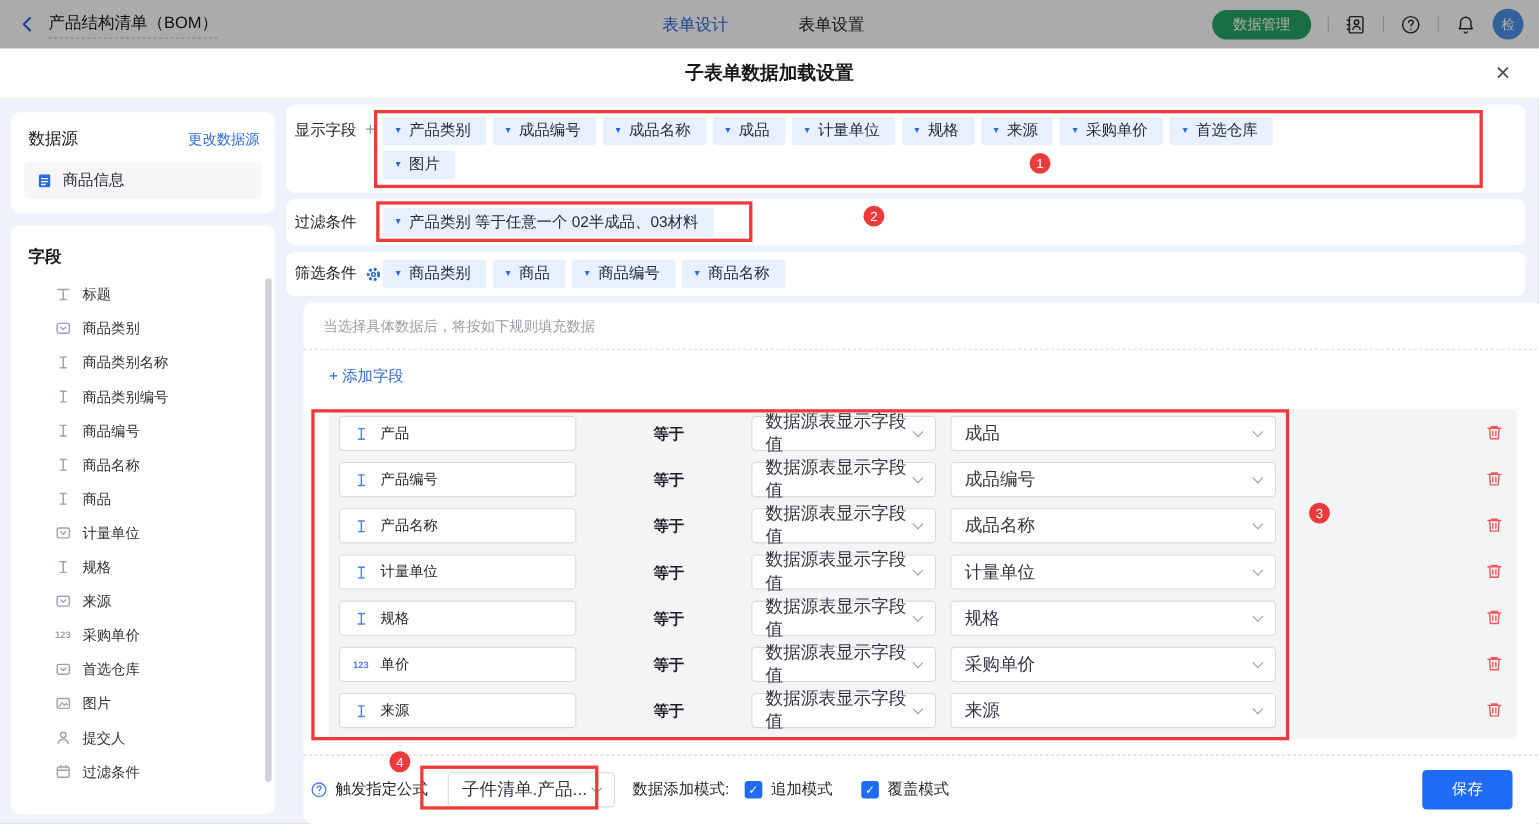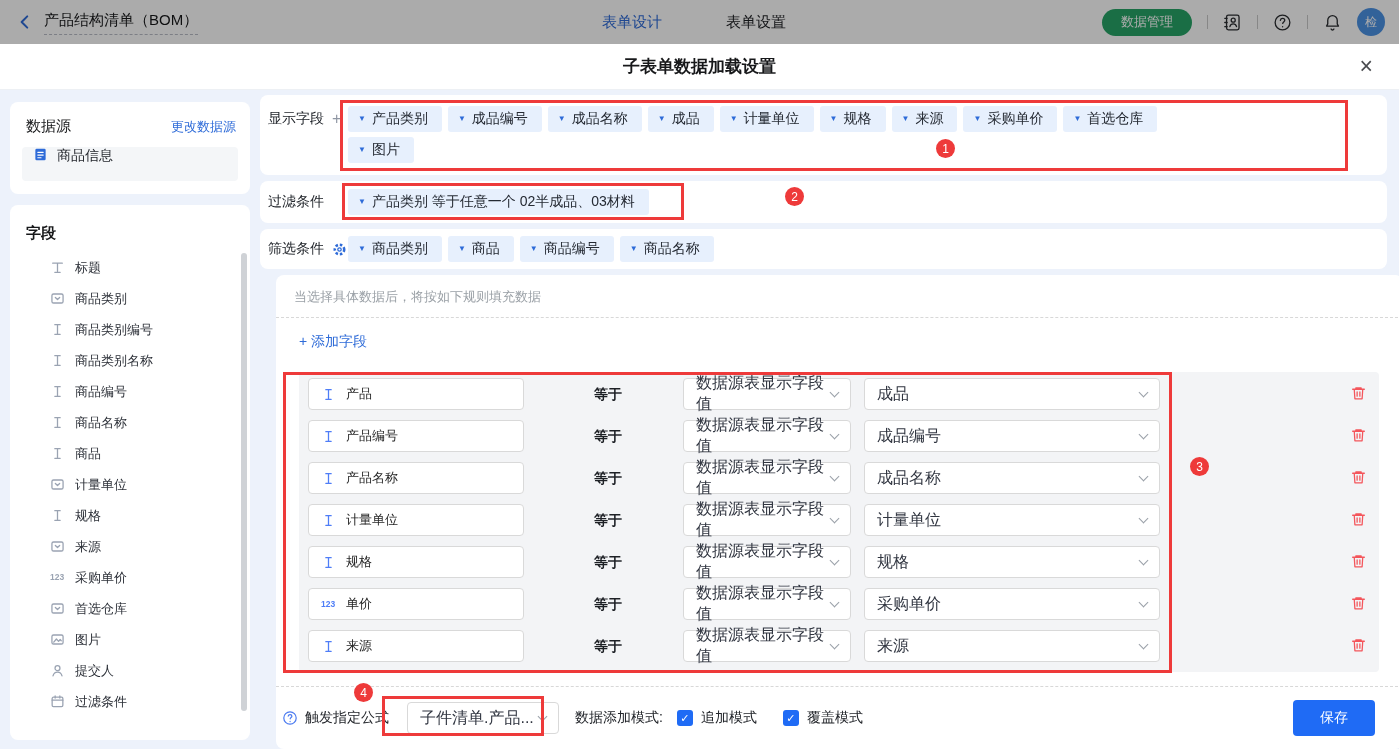--- a/index.html
+++ b/index.html
@@ -24,21 +24,21 @@
   .mhead{position:absolute;left:0;top:44px;width:1399px;height:46px;background:#fff;border-bottom:1px solid #edf0f4;z-index:2}
   .mhead h1{text-align:center;line-height:46px;font-size:17px;font-weight:bold;color:#17181a}
   .close{position:absolute;right:26px;top:7px;font-size:23px;color:#4a4c50;cursor:pointer;line-height:30px}
 
   
   .card{position:absolute;background:#fff;border-radius:8px}
   #card-ds{left:10px;top:102px;width:240px;height:92px}
   .ds-head{display:flex;justify-content:space-between;align-items:center;padding:15px 14px 0 16px}
   .ds-title{font-size:15px;font-weight:normal;color:#17181a}
   .ds-link{font-size:13px;color:#2e6bd8;cursor:pointer;text-decoration:none}
-  .ds-item{margin:11px 12px 0;height:34px;background:#f4f6f8;border-radius:4px;display:flex;align-items:flex-start;gap:9px;padding:0 11px;font-size:14px;color:#25282e;cursor:pointer}
+  .ds-item{margin:11px 12px 0;height:34px;background:#f4f6f8;border-radius:4px;display:flex;align-items:center;gap:9px;padding:0 11px;font-size:14px;color:#25282e;cursor:pointer}
 
   #card-fields{left:10px;top:205px;width:240px;height:535px;overflow:hidden}
   .f-head{padding:19px 16px 9px;font-size:15px;font-weight:bold;color:#17181a}
   .f-item{height:31px;display:flex;align-items:center;gap:10px;padding-left:40px;font-size:13px;color:#2c3038;cursor:pointer}
   .ic{width:15px;height:15px;color:#9aa3b2;display:inline-flex;flex:none}
   .ic svg{width:100%;height:100%}
   .num123{font-size:8.5px;font-weight:bold;line-height:15px;letter-spacing:0;color:inherit}
   .sb-thumb{position:absolute;right:3px;top:48px;width:6px;height:458px;border-radius:3px;background:#cfd2d6}
 
   #card-display{left:260px;top:95px;width:1127px;height:80px}
@@ -182,29 +182,29 @@
             </svg>
           </span>
           <span>商品类别</span>
         </div>
         <div class="f-item">
           <span class="ic">
             <svg viewBox="0 0 14 14" fill="none" stroke="currentColor" stroke-width="1.2" stroke-linecap="round" stroke-linejoin="round">
               <path d="M4.5 2.5h5M7 2.5v9M4.5 11.5h5"></path>
             </svg>
           </span>
+          <span>商品类别名称</span>
+        </div>
+        <div class="f-item">
+          <span class="ic">
+            <svg viewBox="0 0 14 14" fill="none" stroke="currentColor" stroke-width="1.2" stroke-linecap="round" stroke-linejoin="round">
+              <path d="M4.5 2.5h5M7 2.5v9M4.5 11.5h5"></path>
+            </svg>
+          </span>
           <span>商品类别编号</span>
-        </div>
-        <div class="f-item">
-          <span class="ic">
-            <svg viewBox="0 0 14 14" fill="none" stroke="currentColor" stroke-width="1.2" stroke-linecap="round" stroke-linejoin="round">
-              <path d="M4.5 2.5h5M7 2.5v9M4.5 11.5h5"></path>
-            </svg>
-          </span>
-          <span>商品类别名称</span>
         </div>
         <div class="f-item">
           <span class="ic">
             <svg viewBox="0 0 14 14" fill="none" stroke="currentColor" stroke-width="1.2" stroke-linecap="round" stroke-linejoin="round">
               <path d="M4.5 2.5h5M7 2.5v9M4.5 11.5h5"></path>
             </svg>
           </span>
           <span>商品编号</span>
         </div>
         <div class="f-item">

